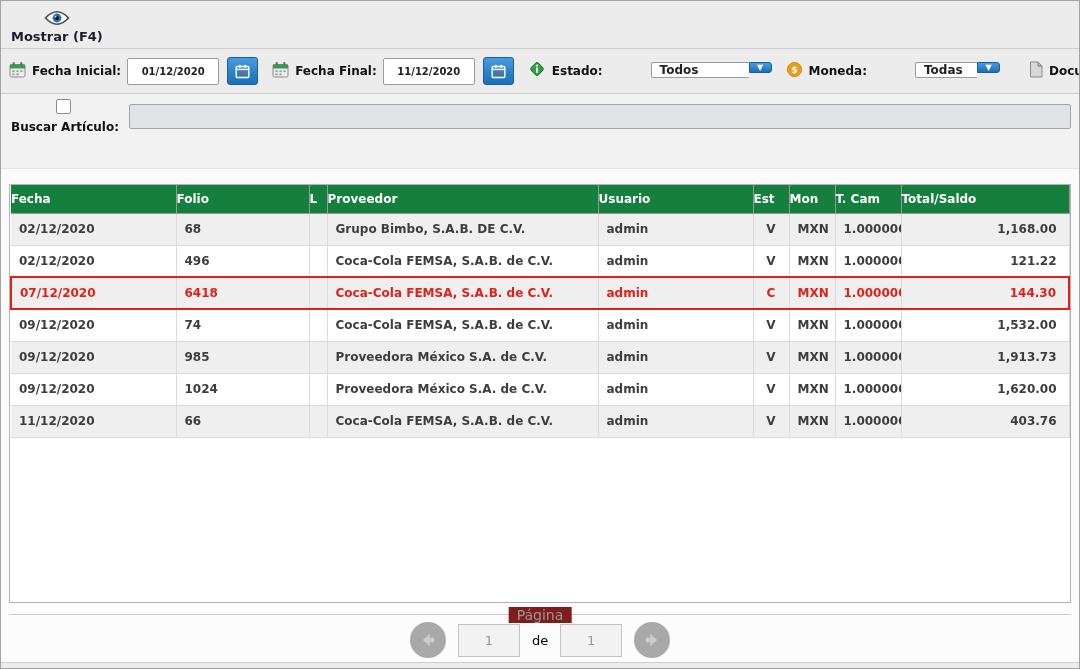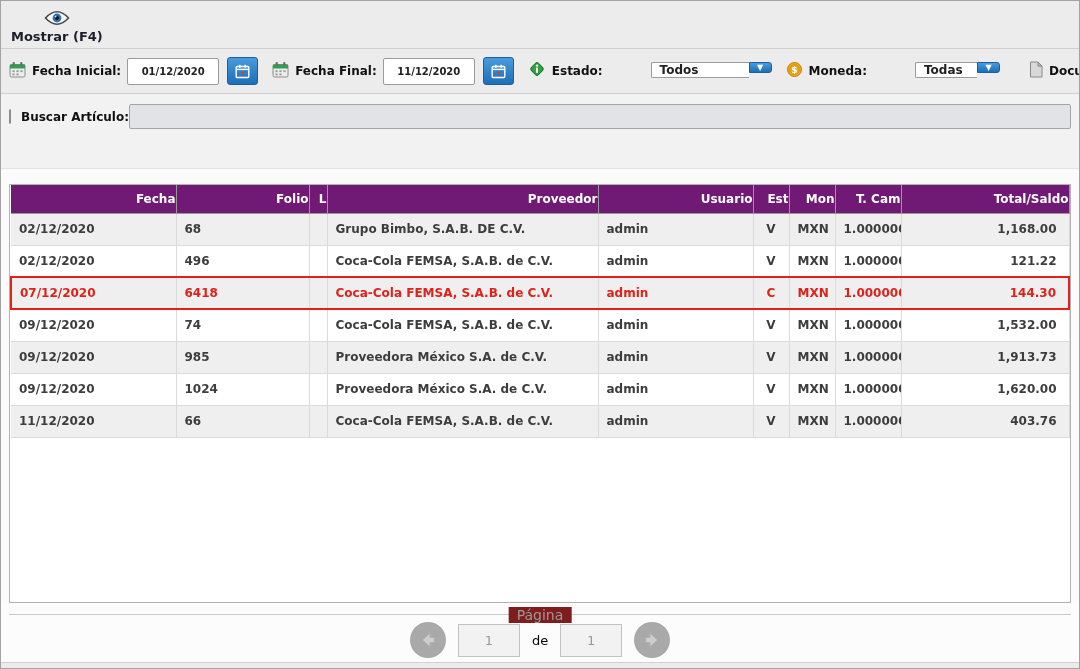--- a/index.html
+++ b/index.html
@@ -51,40 +51,40 @@
     width:23px; background:linear-gradient(#4a9ade,#1c6fb6);
     border:1px solid #1a5f9e; border-radius:0 3px 3px 0;
     display:flex; align-items:center; justify-content:center;
     color:#fff; font-size:8px; cursor:pointer;
   }
   .vsep { width:1px; height:30px; background:#c9c9c9; margin:0 4px; }
   .spacer { flex:1; }
   
   .searcharea { height:75px; background:#f2f2f2; padding:8px 8px 0; border-bottom:1px solid #e3e3e3; }
   .srow { display:flex; align-items:center; height:28px; margin-bottom:6px; }
-  .srow .slabelwrap { width:112px; display:flex; align-items:flex-end; justify-content:flex-start; gap:6px; }
+  .srow .slabelwrap { width:112px; display:flex; align-items:center; justify-content:flex-start; gap:6px;flex-direction:column; }
   .srow2 .slabelwrap { justify-content:flex-end; }
   .checkbox { width:15px; height:15px; border:1px solid #8d8d8d; background:#fff; border-radius:2px; margin-right:4px; cursor:pointer; }
   .slabel { font-size:12px; font-weight:bold; color:#111; white-space:nowrap; }
   .textfield {
     flex:1; height:25px; margin-left:8px; border:1px solid #a2a6aa; background:#fff;
     display:flex; align-items:center; padding:0 4px; border-radius:2px;
     font-size:12px; font-weight:bold;
   }
   .textfield.disabled { background:#e2e3e7; }
   .caret { width:1px; height:15px; background:#333; }
   
   .tablewrap {
     margin:15px 8px 0; height:419px; background:#fff;
     border:1px solid #b3b3b3; overflow:hidden;
   }
   table { border-collapse:collapse; table-layout:fixed; width:100%; }
   th {
-    background:#701a75; color:#fff; font-size:12px; font-weight:bold;
-    height:28px; text-align:right; border-right:1px solid #989898;
+    background:#15803d; color:#fff; font-size:12px; font-weight:bold;
+    height:28px; text-align:left; border-right:1px solid #989898;
     border-bottom:1px solid #989898; cursor:pointer;
   }
   td {
     height:32px; font-size:12px; font-weight:bold; color:#3d3d3d;
     border-right:1px solid #dadada; border-bottom:1px solid #dadada;
     padding:0 8px; overflow:hidden; white-space:nowrap;
   }
   tbody tr:nth-child(odd)  td { background:#efefef; }
   tbody tr:nth-child(even) td { background:#ffffff; }
   td.center { text-align:center; }

